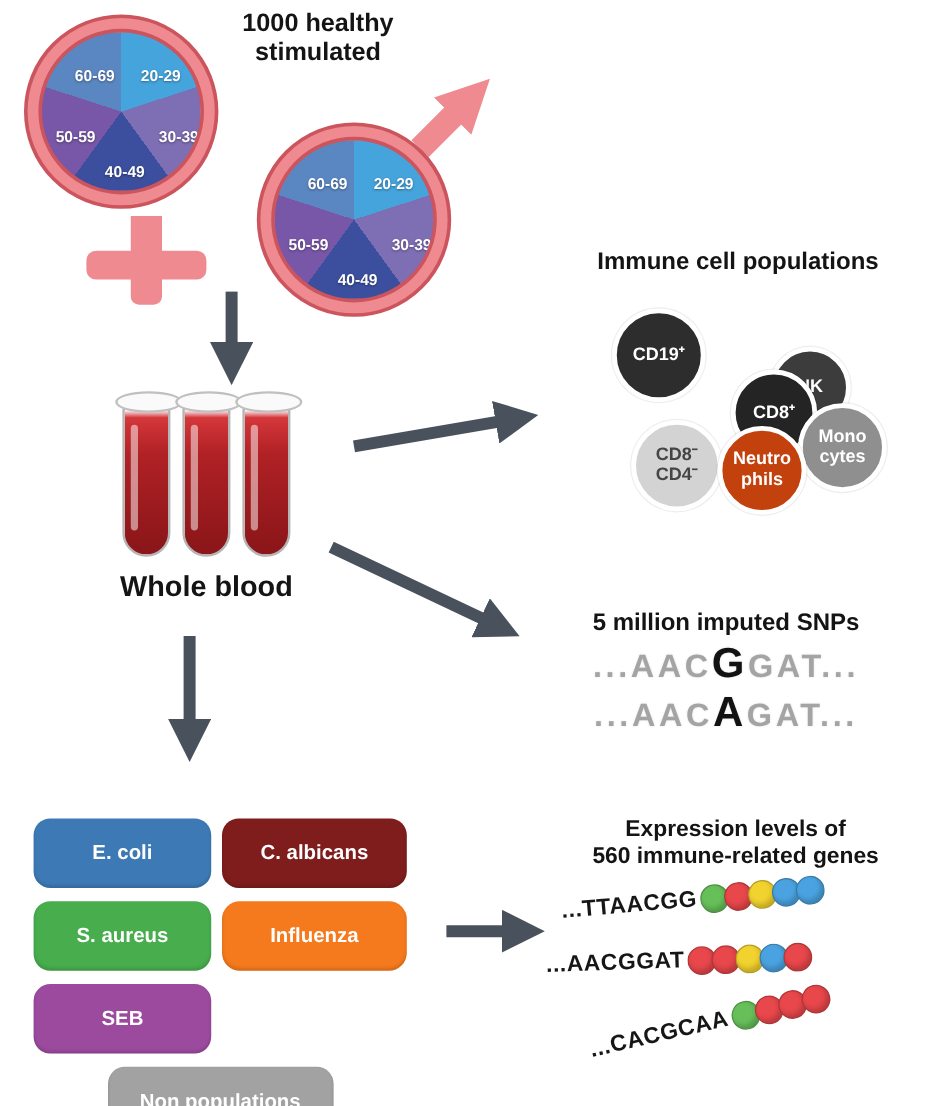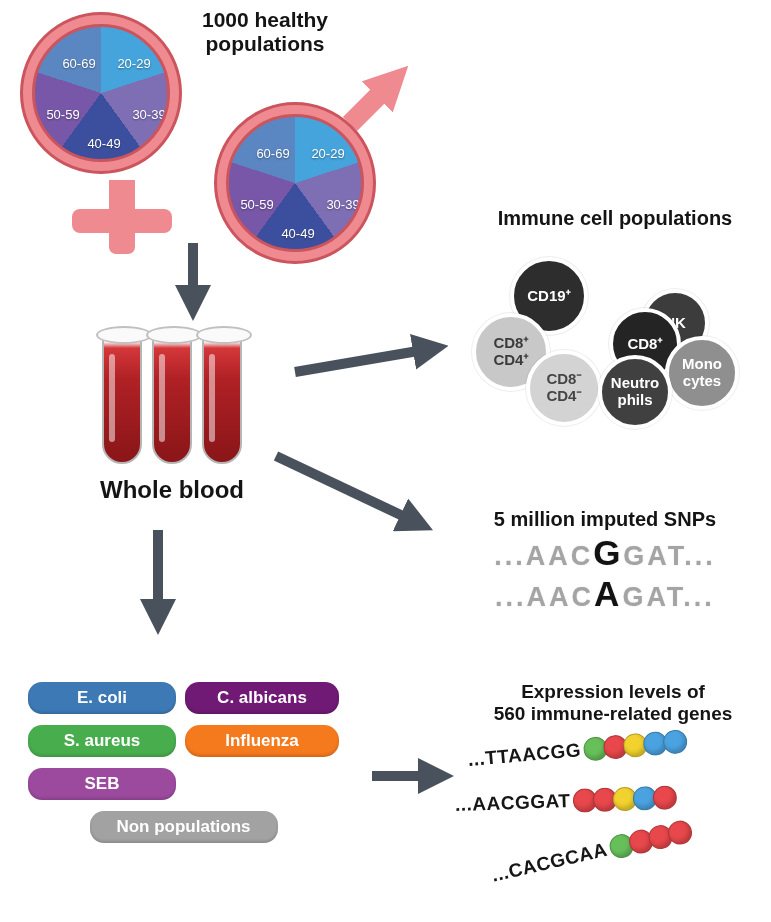--- a/index.html
+++ b/index.html
@@ -6,21 +6,21 @@
   html,body { background:#ffffff; }
   body { font-family:"Liberation Sans", sans-serif; }
   .canvas { position:relative; width:771px; height:922px; background:#fff; overflow:hidden; }
   .abs { position:absolute; }
   .title { font-weight:bold; color:#141414; text-align:center; line-height:1.15; }
 
   
   .ring { position:absolute; width:162px; height:162px; border-radius:50%;
           background:#ee8a90; border:3px solid #cb545d; }
   .pie  { position:absolute; inset:9px; border-radius:50%; border:3px solid #cb545d; overflow:hidden; }
-  .pie-label { position:absolute; transform:translate(-50%,-50%); color:#fff; font-weight:normal;
+  .pie-label { position:absolute; transform:translate(-50%,-50%); color:#fff; font-weight:bold;
                font-size:13px; text-shadow:0 1px 2px rgba(0,0,0,.4); white-space:nowrap; }
   .pl-0 { left:99px;  top:36px;  }
   .pl-1 { left:114px; top:87px;  }
   .pl-2 { left:69px;  top:116px; }
   .pl-3 { left:28px;  top:87px;  }
   .pl-4 { left:44px;  top:36px;  }
   .stem  { position:absolute; left:89px; top:168px; width:26px; height:74px; background:#ee8a90; border-radius:0 0 7px 7px; }
   .cross { position:absolute; left:52px; top:197px; width:100px; height:24px; background:#ee8a90; border-radius:8px; }
 
   
@@ -48,21 +48,21 @@
   
   .seq { position:absolute; left:440px; width:330px; text-align:center; font-weight:bold;
          letter-spacing:3px; font-size:27px; color:#a4a4a4; text-shadow:0 0 2px rgba(0,0,0,.12); white-space:nowrap; }
   .seq .variant { color:#121212; font-size:35px; }
   .s0 { top:533px; }
   .s1 { top:574px; }
 
   
   .stimuli-grid { position:absolute; left:28px; top:682px; display:grid;
                   grid-template-columns:148px 154px; column-gap:9px; row-gap:11px; }
-  .pill { height:32px; border-radius:14px; color:#fff; font-weight:bold; font-size:17px;
+  .pill { height:58px; border-radius:14px; color:#fff; font-weight:bold; font-size:17px;
           display:flex; align-items:center; justify-content:center; box-shadow:inset 0 -2px 3px rgba(0,0,0,.15); }
   .pill.wide { grid-column:1 / 3; width:188px; justify-self:center; }
 
   
   .read { position:absolute; display:flex; align-items:center; transform-origin:left center; }
   .rseq { font-weight:bold; font-size:19px; color:#161616; letter-spacing:.5px; white-space:nowrap; }
   .beads { display:flex; margin-left:7px; }
   .bead { width:24px; height:24px; border-radius:50%; margin-left:-4px;
           border:1px solid rgba(0,0,0,.25); box-shadow:inset -2px -3px 4px rgba(0,0,0,.2); }
   .r0 { left:468px; top:748px; transform:rotate(-5deg); }
@@ -84,21 +84,21 @@
       </marker>
     </defs>
     <line x1="350" y1="124" x2="380" y2="94" stroke-width="20" marker-end="url(#mpink)" stroke="#ee8a90"></line>
     <line x1="193" y1="243" x2="193" y2="290" stroke-width="10" marker-end="url(#mgray)" stroke="#49525c"></line>
     <line x1="295" y1="372" x2="418" y2="351" stroke-width="10" marker-end="url(#mgray)" stroke="#49525c"></line>
     <line x1="276" y1="456" x2="405" y2="517" stroke-width="10" marker-end="url(#mgray)" stroke="#49525c"></line>
     <line x1="158" y1="530" x2="158" y2="604" stroke-width="10" marker-end="url(#mgray)" stroke="#49525c"></line>
     <line x1="372" y1="776" x2="423" y2="776" stroke-width="10" marker-end="url(#mgray)" stroke="#49525c"></line>
   </svg>
 
-  <div class="abs title" style="left:175px;top:8px;width:180px;font-size:21px">1000 healthy populations</div>
+  <div class="abs title" style="left:175px;top:8px;width:180px;font-size:21px">1000 healthy stimulated</div>
 
   <div class="abs" style="left:20px;top:12px;width:210px;height:250px">
     <div class="ring" style="left:0;top:0">
       <div class="pie" style="background: conic-gradient(rgb(69, 164, 220) 0deg, rgb(69, 164, 220) 72deg, rgb(126, 110, 180) 72deg, rgb(126, 110, 180) 144deg, rgb(60, 79, 158) 144deg, rgb(60, 79, 158) 216deg, rgb(120, 87, 168) 216deg, rgb(120, 87, 168) 288deg, rgb(90, 135, 194) 288deg, rgb(90, 135, 194) 360deg);">
           <span class="pie-label pl-0">20-29</span>
           <span class="pie-label pl-1">30-39</span>
           <span class="pie-label pl-2">40-49</span>
           <span class="pie-label pl-3">50-59</span>
           <span class="pie-label pl-4">60-69</span>
         </div>
@@ -120,33 +120,32 @@
   </div>
 
   <div class="tube" style="left:102px;top:332px"></div>
   <div class="tube" style="left:152px;top:332px"></div>
   <div class="tube" style="left:202px;top:332px"></div>
   <div class="abs title" style="left:82px;top:476px;width:180px;font-size:24px">Whole blood</div>
 
   <div class="abs title" style="left:455px;top:207px;width:320px;font-size:20px">Immune cell populations</div>
   <div class="cell c0" style="background: rgb(45, 45, 45); color: rgb(255, 255, 255);">CD19⁺</div>
   <div class="cell c2" style="background: rgb(60, 60, 60); color: rgb(255, 255, 255);">NK</div>
-  <div class="cell c3" style="background: rgb(200, 200, 200); color: rgb(59, 59, 59);">CD8⁺ CD4⁺</div>
   <div class="cell c4" style="background: rgb(36, 36, 36); color: rgb(255, 255, 255);">CD8⁺</div>
   <div class="cell c5" style="background: rgb(143, 143, 143); color: rgb(255, 255, 255);">Mono cytes</div>
   <div class="cell c6" style="background: rgb(211, 211, 211); color: rgb(69, 69, 69);">CD8⁻ CD4⁻</div>
-  <div class="cell c7" style="background: #404040; color: rgb(255, 255, 255);">Neutro phils</div>
+  <div class="cell c7" style="background: #c2410c; color: rgb(255, 255, 255);">Neutro phils</div>
 
   <div class="abs title" style="left:450px;top:508px;width:310px;font-size:20px">5 million imputed SNPs</div>
   <div class="seq s0"><span>...AAC</span><span class="variant">G</span><span>GAT...</span></div>
   <div class="seq s1"><span>...AAC</span><span class="variant">A</span><span>GAT...</span></div>
 
   <div class="stimuli-grid">
     <div class="pill" style="background: rgb(61, 122, 181);">E. coli</div>
-    <div class="pill" style="background: #701a75;">C. albicans</div>
+    <div class="pill" style="background: #7f1d1d;">C. albicans</div>
     <div class="pill" style="background: rgb(71, 173, 77);">S. aureus</div>
     <div class="pill" style="background: rgb(245, 121, 29); border-radius: 15px;">Influenza</div>
     <div class="pill" style="background: rgb(156, 74, 158);">SEB</div>
     <div class="pill wide" style="background: rgb(162, 162, 162);">Non populations</div>
   </div>
 
   <div class="abs title" style="left:448px;top:681px;width:330px;font-size:19px">
     <span style="display:block">Expression levels of</span>
     <span style="display:block">560 immune-related genes</span>
   </div>

